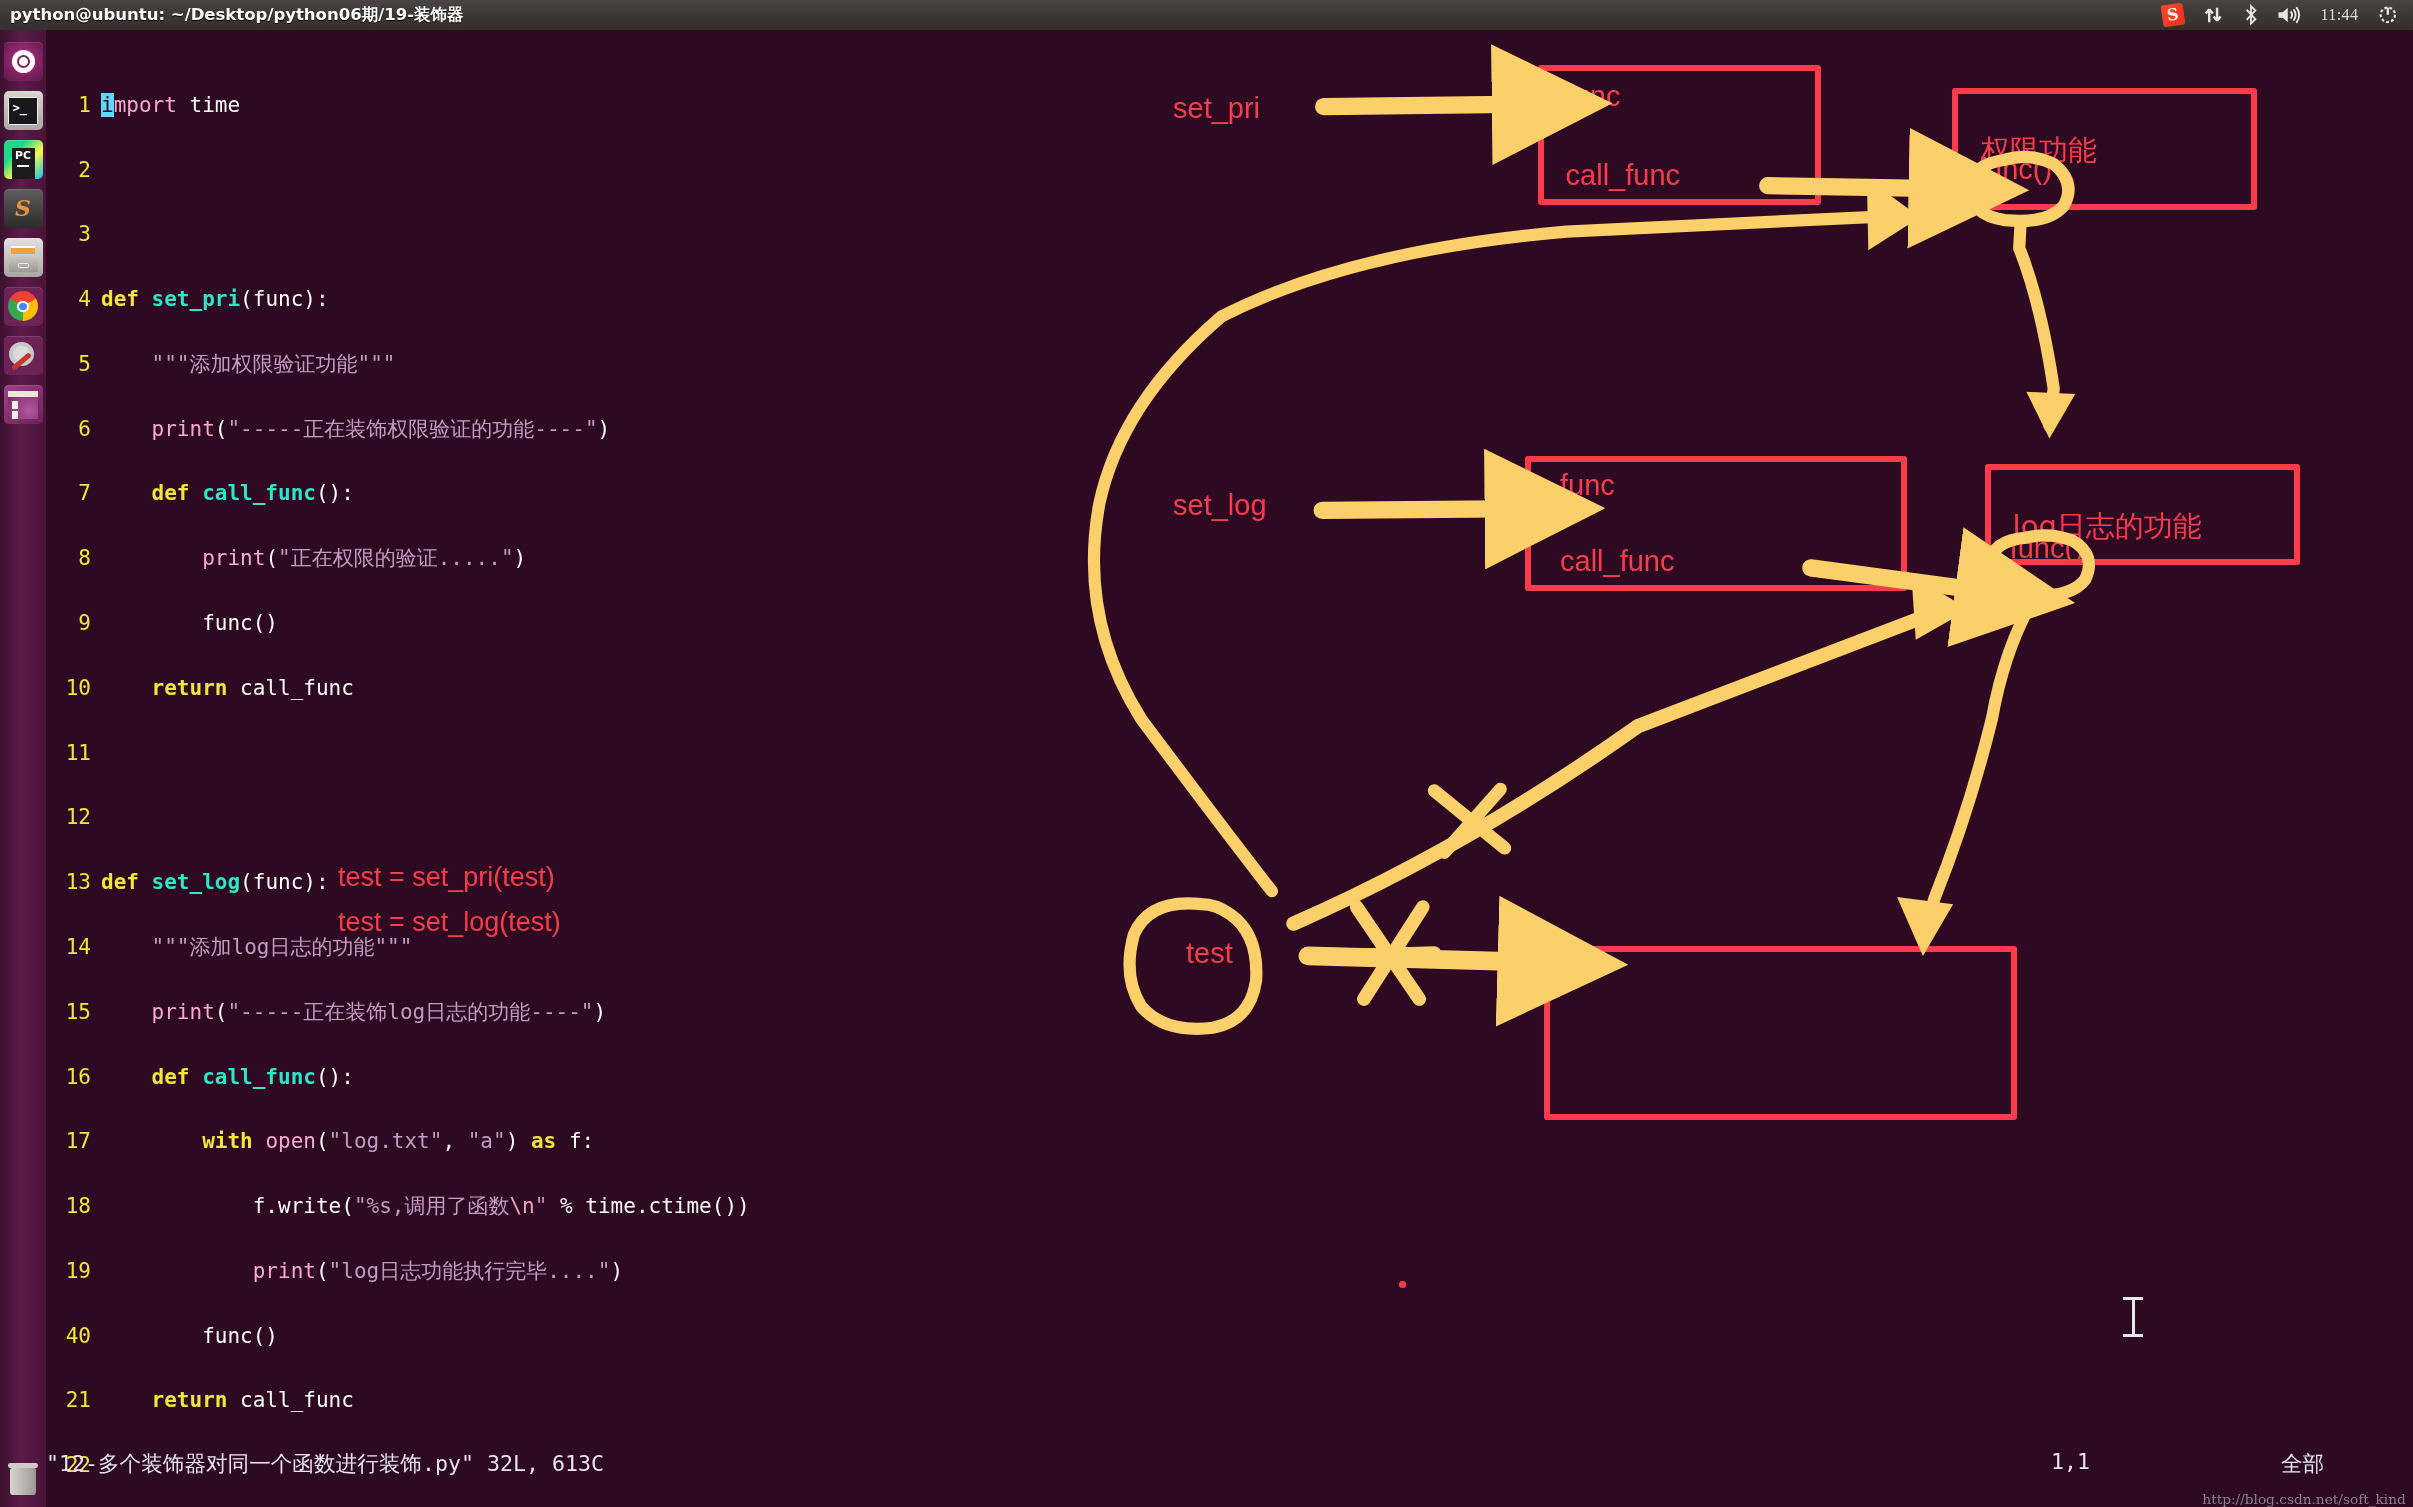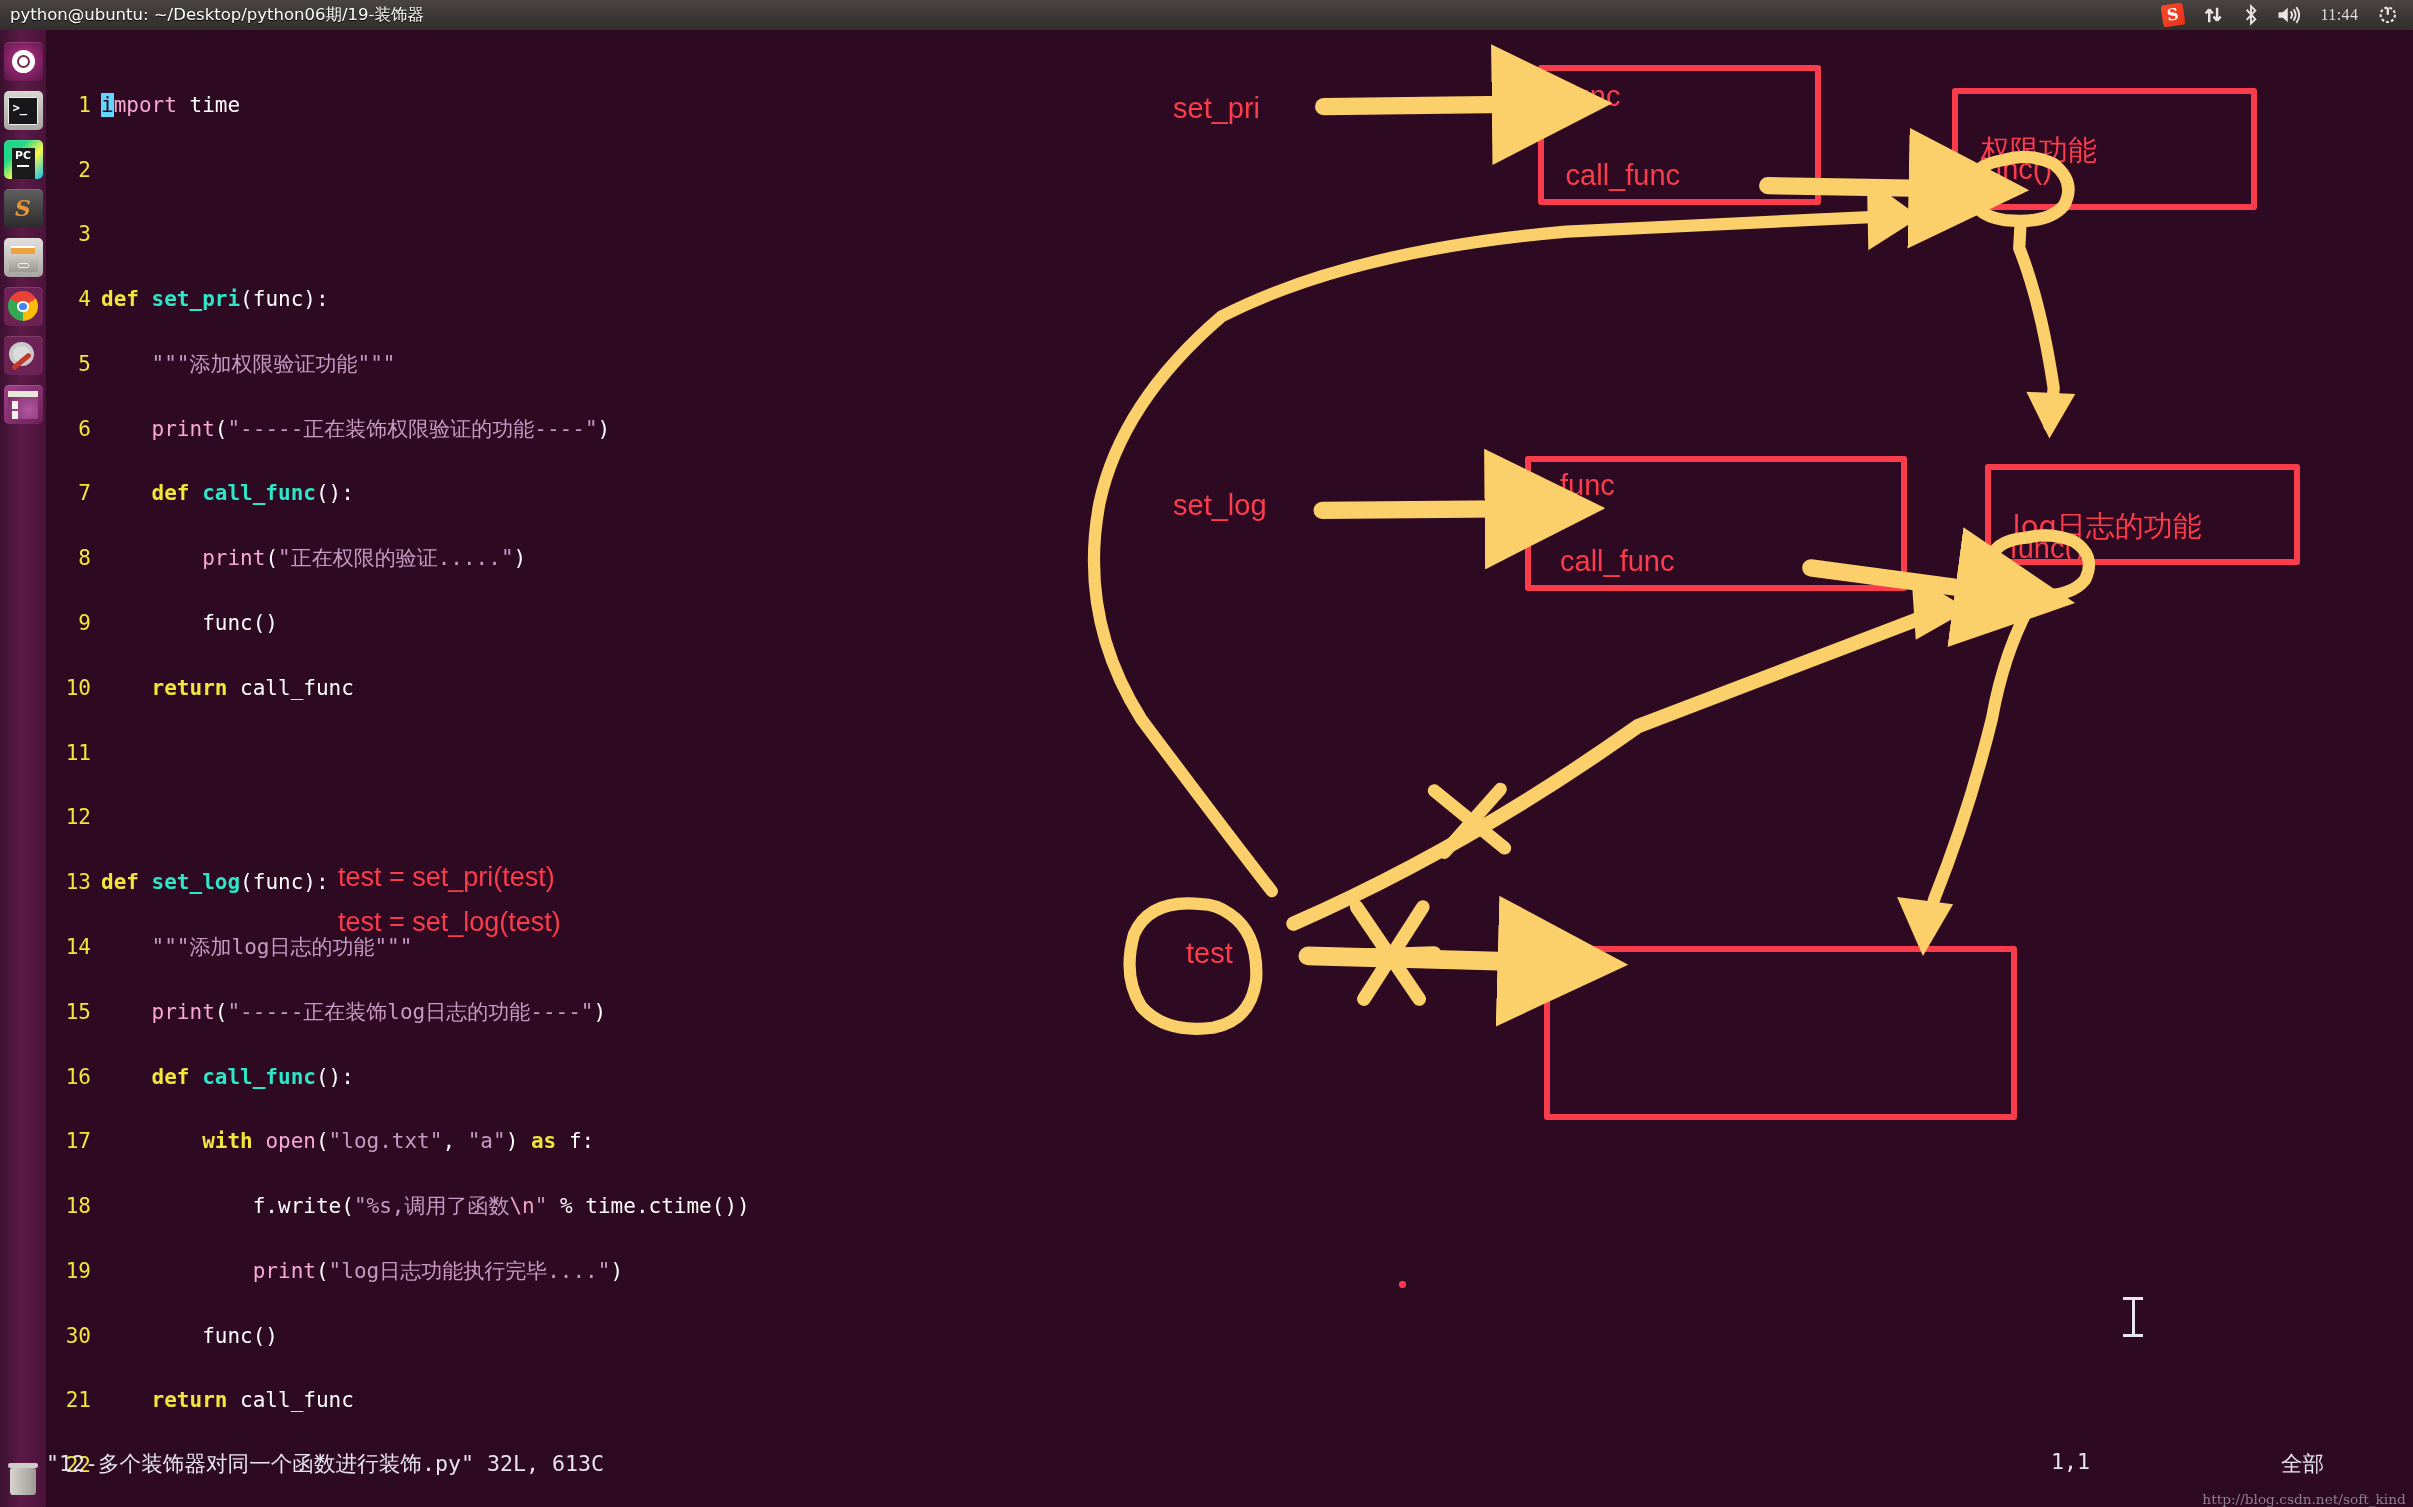--- a/index.html
+++ b/index.html
@@ -13,21 +13,21 @@
 
   
   .top-panel {
     position: absolute; left: 0; top: 0; width: 2413px; height: 30px;
     background: linear-gradient(to bottom,#4a4542 0%,#3c3835 50%,#332f2d 100%);
     display: flex; align-items: center;
     z-index: 60;
   }
   .win-title {
     color: #ffffff; font-family: "DejaVu Sans", sans-serif;
-    font-weight: normal; font-size: 16.5px;
+    font-weight: bold; font-size: 16.5px;
     margin-left: 10px; text-shadow: 0 0.7px 0.7px #000;
     white-space: nowrap;
   }
   .tray { margin-left: auto; display: flex; align-items: center; gap: 18.7px; padding-right: 14.4px; }
   .tray-item { display: flex; align-items: center; }
   .clock { color:#dedede; font-family:Liberation Serif, serif; font-size:16px; letter-spacing:0.4px;}
   .sogou {
     width: 21.6px; height: 21.6px; border-radius: 2.9px;
     background: linear-gradient(135deg,#fb4a2a,#e8301a);
     color: #fff; font-family: "DejaVu Serif", serif; font-weight: bold;
@@ -263,21 +263,21 @@
       <span class="ln"><span class="num">10</span><span class="pl">    </span><span class="kw">return</span><span class="pl"> call_func</span></span>
       <span class="ln"><span class="num">11</span></span>
       <span class="ln"><span class="num">12</span></span>
       <span class="ln"><span class="num">13</span><span class="kw">def </span><span class="fn">set_log</span><span class="pl">(func):</span></span>
       <span class="ln"><span class="num">14</span><span class="str">    """添加log日志的功能"""</span></span>
       <span class="ln"><span class="num">15</span><span class="pl">    </span><span class="bi">print</span><span class="pl">(</span><span class="str">"-----正在装饰log日志的功能----"</span><span class="pl">)</span></span>
       <span class="ln"><span class="num">16</span><span class="pl">    </span><span class="kw">def </span><span class="fn">call_func</span><span class="pl">():</span></span>
       <span class="ln"><span class="num">17</span><span class="pl">        </span><span class="kw">with </span><span class="bi">open</span><span class="pl">(</span><span class="str">"log.txt"</span><span class="pl">, </span><span class="str">"a"</span><span class="pl">) </span><span class="kw">as</span><span class="pl"> f:</span></span>
       <span class="ln"><span class="num">18</span><span class="pl">            f.write(</span><span class="str">"%s,调用了函数</span><span class="esc">\n</span><span class="str">"</span><span class="pl"> % time.ctime())</span></span>
       <span class="ln"><span class="num">19</span><span class="pl">            </span><span class="bi">print</span><span class="pl">(</span><span class="str">"log日志功能执行完毕...."</span><span class="pl">)</span></span>
-      <span class="ln"><span class="num">30</span><span class="pl">        func()</span></span>
+      <span class="ln"><span class="num">40</span><span class="pl">        func()</span></span>
       <span class="ln"><span class="num">21</span><span class="pl">    </span><span class="kw">return</span><span class="pl"> call_func</span></span>
       <span class="ln"><span class="num">22</span></span>
       
       
       
       
       
       
       
       

